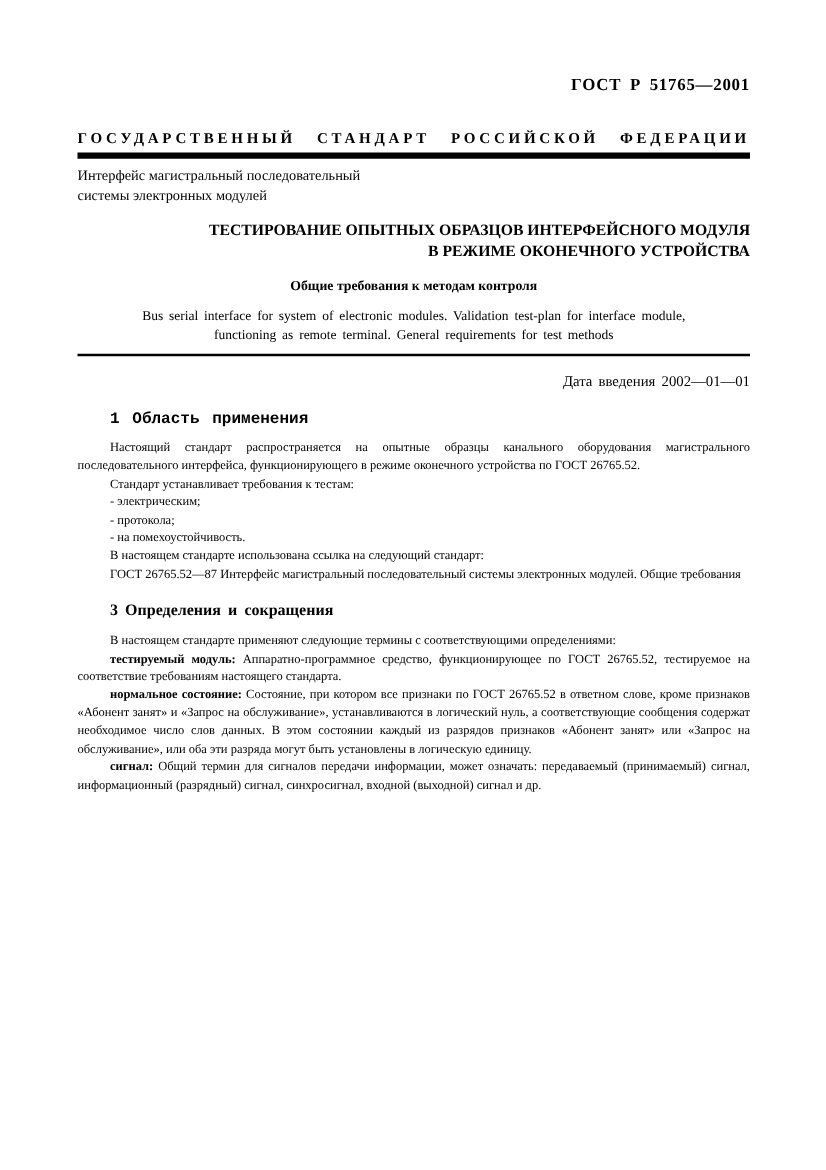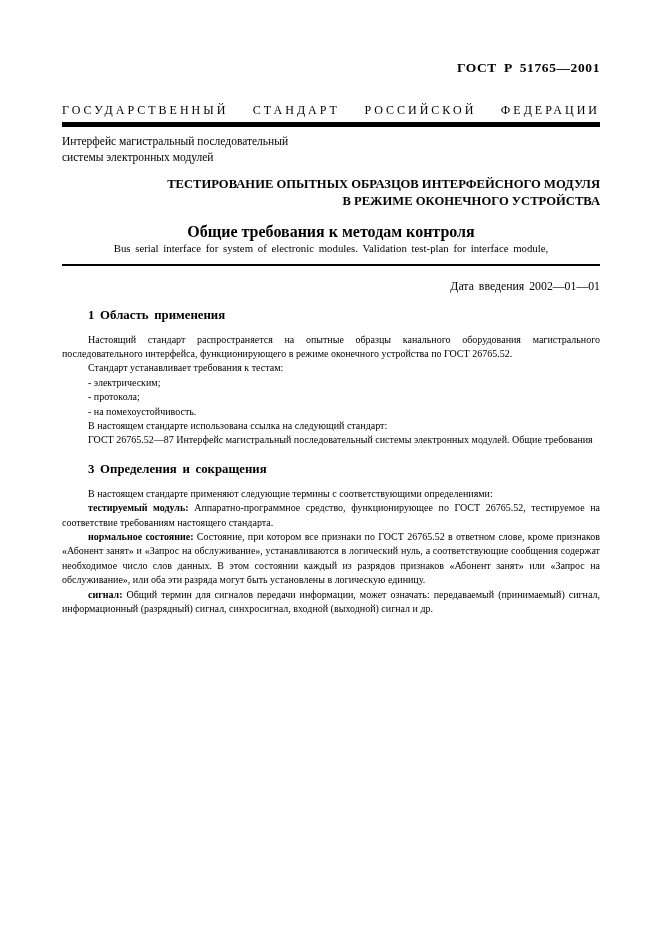--- a/index.html
+++ b/index.html
@@ -20,21 +20,21 @@
   }
   .doc-number {
     text-align: right;
     font-weight: bold;
     font-size: 13.5px;
     letter-spacing: 0.6px;
     word-spacing: 3px;
   }
   .federation {
     margin-top: 27px;
-    font-weight: normal;
+    font-weight: bold;
     font-size: 12px;
     letter-spacing: 3px;
     white-space: nowrap;
     text-align: justify;
     text-align-last: justify;
     overflow: hidden;
   }
   .thick-bar {
     height: 5px;
     background: #000000;
@@ -50,23 +50,24 @@
     margin-top: 11px;
     text-align: right;
     font-weight: bold;
     font-size: 12.6px;
     line-height: 16.5px;
   }
   .subtitle {
     margin-top: 14px;
     text-align: center;
     font-weight: bold;
-    font-size: 16px;
+    font-size: 11px;
   }
   .english {
+    margin-top: 11px;
     text-align: center;
     font-size: 10.8px;
     line-height: 14.5px;
     word-spacing: 2px;
   }
   .thin-rule {
     height: 2px;
     background: #000000;
     margin-top: 8px;
   }
@@ -78,20 +79,21 @@
     word-spacing: 2px;
   }
   .sec-heading {
     font-weight: bold;
     font-size: 12.8px;
     padding-left: 26px;
     word-spacing: 2.5px;
     margin: 14px 0 10px 0;
   }
   .sec-heading.first {
+    font-family: Liberation Mono, monospace;
   }
   .bp {
     margin: 0;
     font-size: 10px;
     line-height: 14.4px;
     text-align: justify;
     text-indent: 26px;
   }
   .term {
     font-weight: bold;
@@ -143,20 +145,21 @@
 
   <div class="main-title">
     <div>ТЕСТИРОВАНИЕ ОПЫТНЫХ ОБРАЗЦОВ ИНТЕРФЕЙСНОГО МОДУЛЯ</div>
     <div>В РЕЖИМЕ ОКОНЕЧНОГО УСТРОЙСТВА</div>
   </div>
 
   <div class="subtitle">Общие требования к методам контроля</div>
 
   <div class="english">
     <div>Bus serial interface for system of electronic modules. Validation test-plan for interface module,</div>
+    <div>functioning as remote terminal. General requirements for test methods</div>
   </div>
 
   <div class="thin-rule"></div>
 
   <div class="date-line">Дата введения 2002—01—01</div>
 
   <div class="section">
     <div class="sec-heading first">1 Область применения</div>
     <p class="bp">Настоящий стандарт распространяется на опытные образцы канального оборудования магистрального последовательного интерфейса, функционирующего в режиме оконечного устройства по ГОСТ 26765.52.</p>
     <p class="bp">Стандарт устанавливает требования к тестам:</p>

